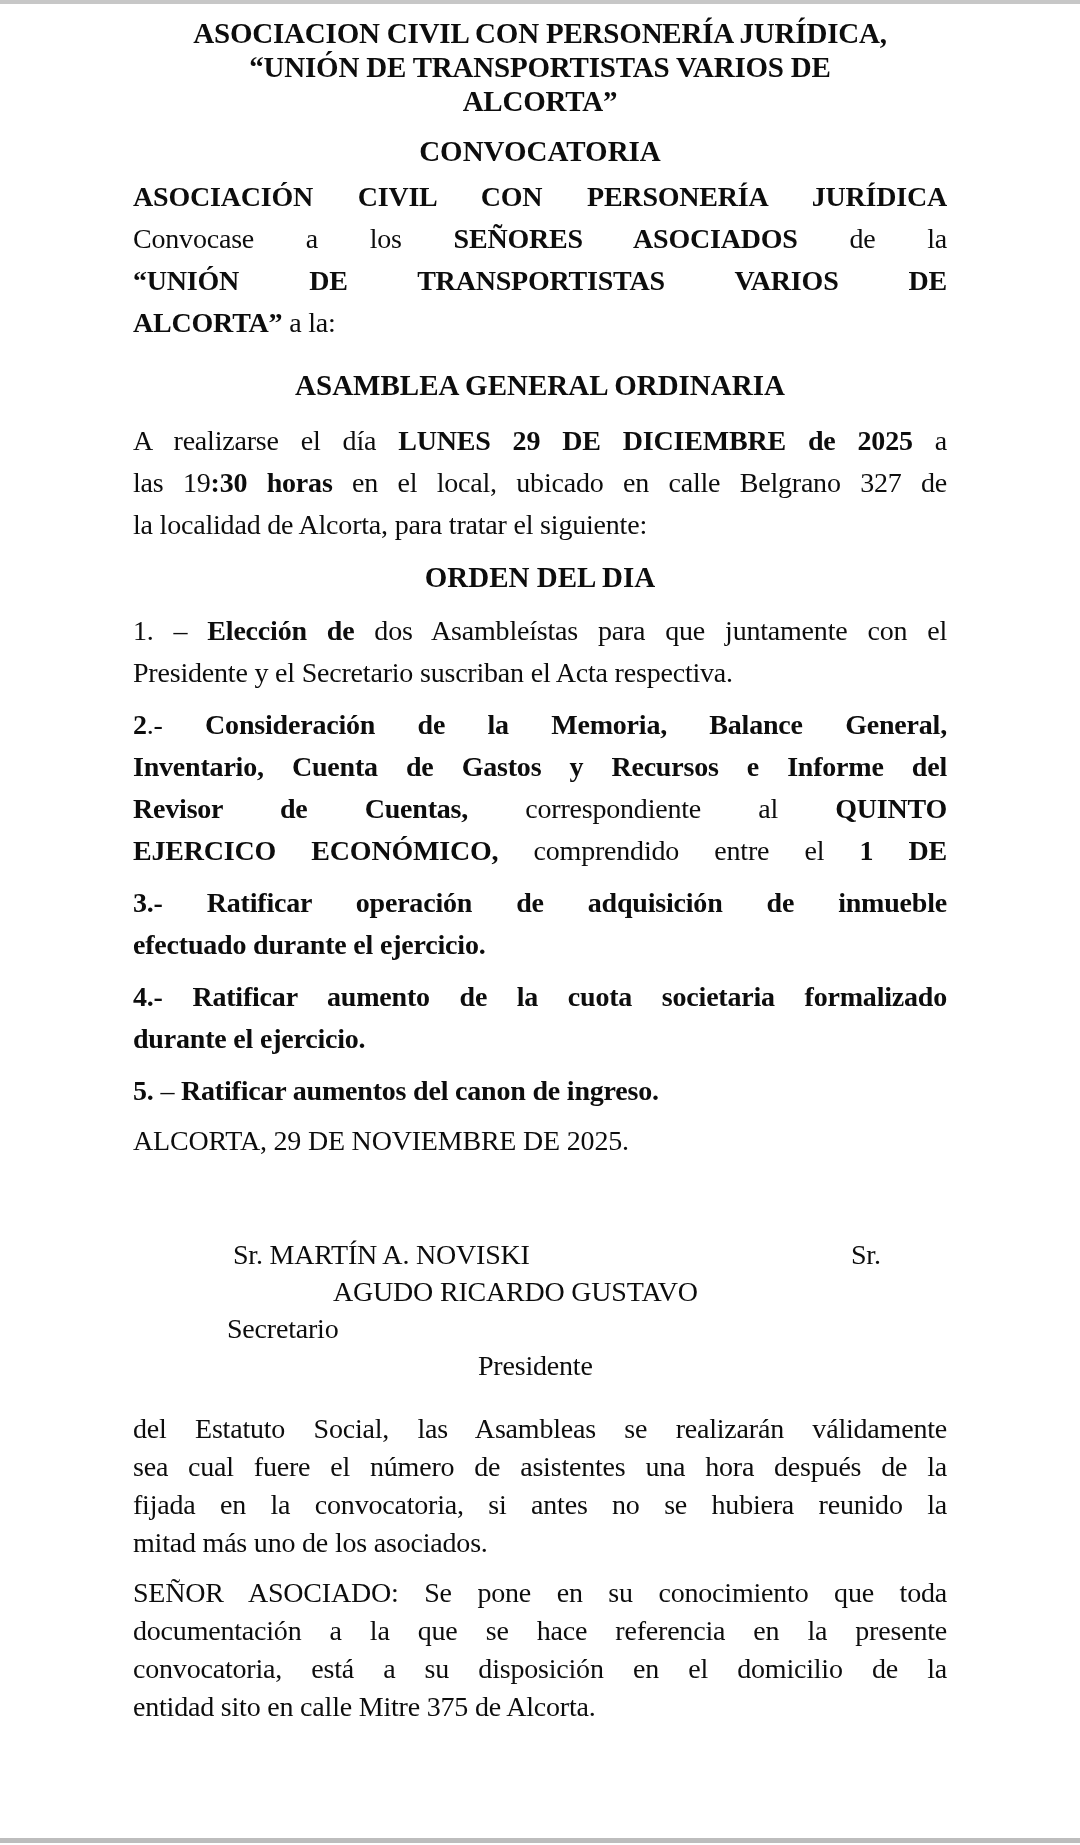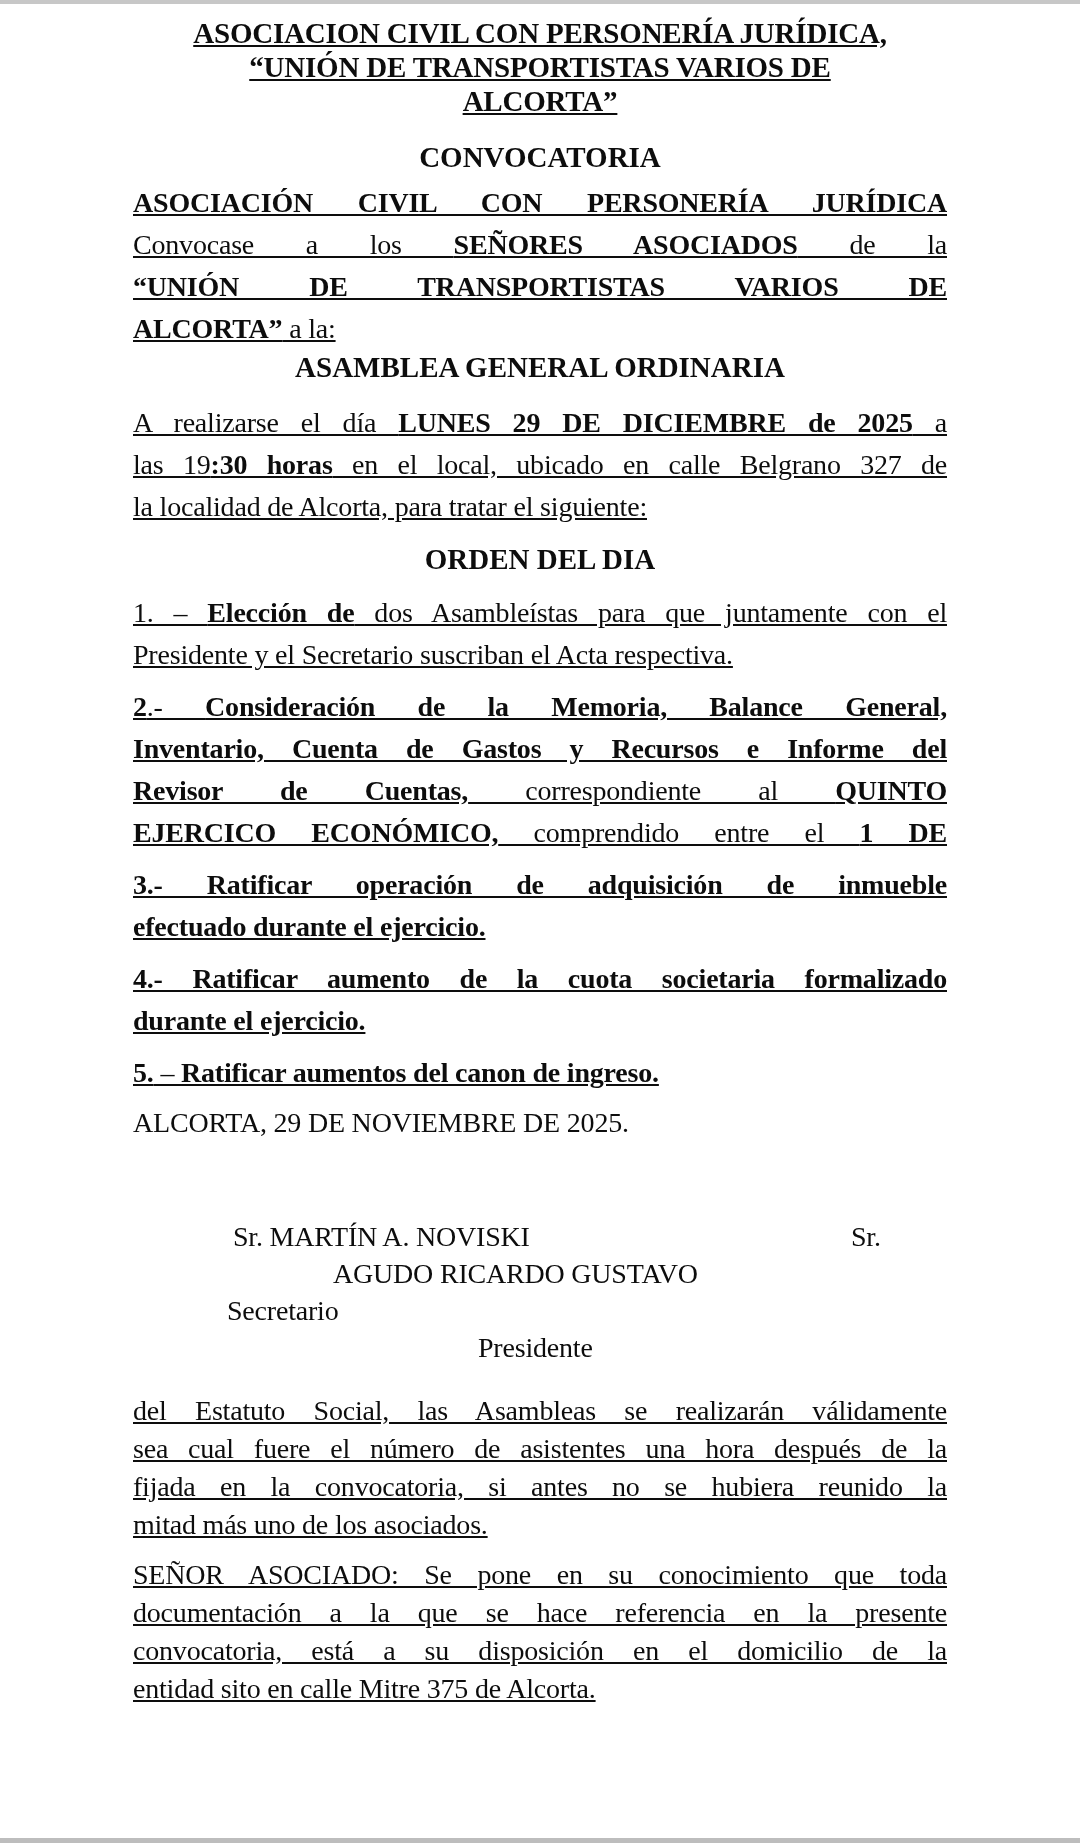--- a/index.html
+++ b/index.html
@@ -12,28 +12,28 @@
     font-family:"Liberation Serif","DejaVu Serif",serif;
     color:#0d0d0d;
   }
   .bar-top    { position:absolute; top:0; left:0; right:0; height:4px; background:#c7c7c7; }
   .bar-bottom { position:absolute; top:1838px; left:0; right:0; height:5px; background:#bdbdbd; }
   .content { padding:16px 133px 0 133px; }
 
   .doc-heading { font-weight:700; text-align:center; font-size:29px; line-height:34px; }
   .body-par    { font-size:28px; line-height:42px; letter-spacing:-0.2px; }
 
-  .tline { text-align:justify; text-align-last:justify; overflow:hidden;text-decoration:underline; }
+  .tline { text-align:justify; text-align-last:justify; overflow:hidden; }
   .tline.tlast { text-align-last:left; }
   .centered .tline, .centered .tline.tlast { text-align:center; text-align-last:center; }
   b { font-weight:700; }
 
-  .mt-conv   { margin-top:22px;font-family:Liberation Serif, serif; }
+  .mt-conv   { margin-top:16px;font-family:Liberation Serif, serif; }
   .mt-para1  { margin-top:8px;  }
-  .mt-asam   { }
+  .mt-asam   { margin-top:24px; }
   .mt-para2  { margin-top:18px; }
   .mt-orden  { margin-top:14px; }
   .mt-item1  { margin-top:16px; }
   .mt-item   { margin-top:10px; }
   .mt-date   { margin-top:8px; }
   .mt-sig    { margin-top:74px; }
   .mt-nota   { margin-top:26px; }
   .mt-senor  { margin-top:12px; }
 
   .date-line { font-size:28px; line-height:42px; letter-spacing:-0.2px; }

